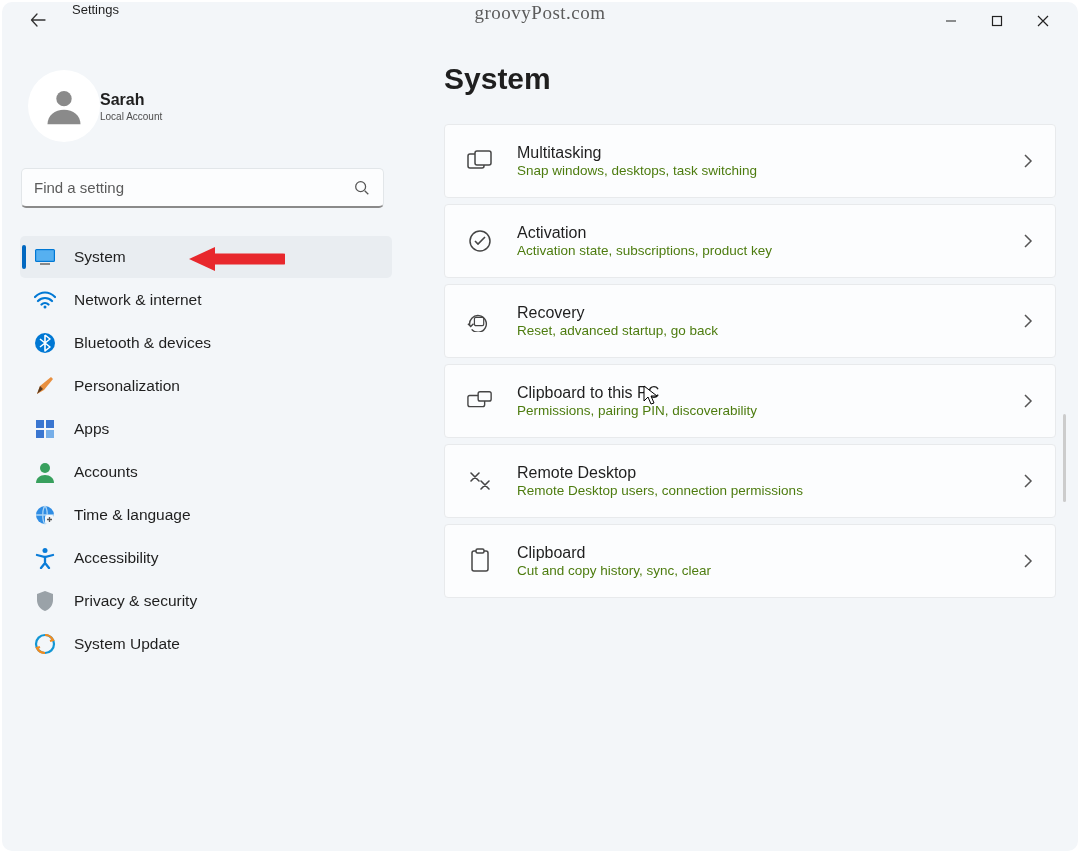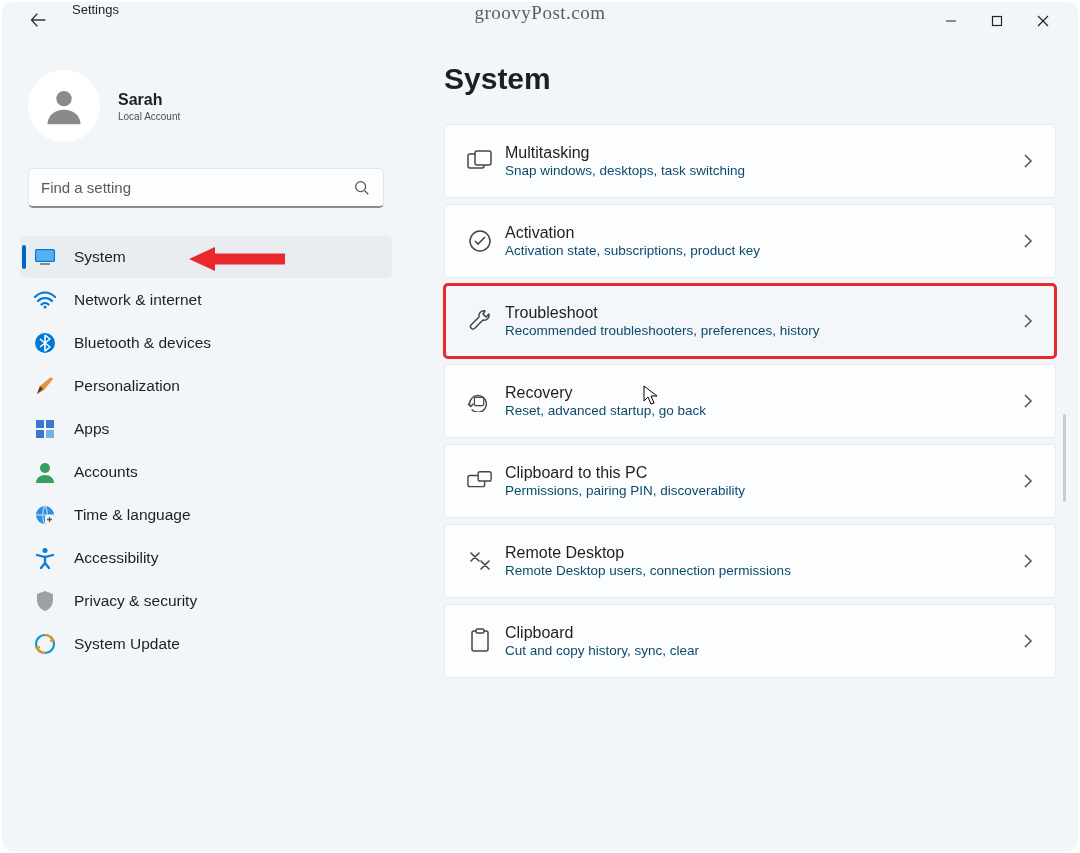--- a/index.html
+++ b/index.html
@@ -10,50 +10,50 @@
 .titlebar { height: 42px; display: flex; align-items: flex-start; padding: 0 12px 0 18px; position: relative; }
 .back-btn { width: 36px; height: 36px; display: flex; align-items: center; justify-content: center; cursor: pointer; border-radius: 4px; }
 .title-text { font-size: 13px; margin-left: 16px; color: #1f1f1f; }
 .watermark { position: absolute; left: 50%; transform: translateX(-50%); font-family: Liberation Serif, serif; font-size: 19px; color: #5c5c5c; letter-spacing: .5px; }
 .win-controls { margin-left: auto; display: flex; gap: 0; }
 .win-btn { width: 46px; height: 38px; display: flex; align-items: center; justify-content: center; cursor: pointer; }
 
 .body-area { flex: 1; display: flex; overflow: hidden; }
 
 .sidebar { width: 400px; padding: 26px 10px 0 18px; display: flex; flex-direction: column; overflow-y: auto; }
-.profile { display: flex; align-items: center; gap: 18px; margin-left: 8px; margin-bottom: 26px; }
+.profile { display: flex; align-items: center; margin-left: 8px; margin-bottom: 26px; }
 .avatar { width: 72px; height: 72px; border-radius: 50%; background: #fff; display: flex; align-items: center; justify-content: center; }
 .avatar svg { width: 44px; height: 44px; }
 .profile-name { font-size: 16px; font-weight: 600; color: #1f1f1f; }
 .profile-sub { font-size: 10px; color: #4d4d4d; margin-top: 2px; }
 
-.search { display: flex; align-items: center; background: #fcfdfe; border: 1px solid #e2e6e9; border-bottom: 2px solid #8a8a8a; border-radius: 5px; height: 40px; padding: 16px 12px; margin: 0 8px 28px 8px; }
+.search { display: flex; align-items: center; background: #fcfdfe; border: 1px solid #e2e6e9; border-bottom: 2px solid #8a8a8a; border-radius: 5px; height: 40px; padding: 16px 12px; margin: 0 8px 28px 1px; }
 .search input { flex: 1; border: none; background: transparent; font-size: 15px; color: #333; outline: none; }
 .search input::placeholder { color: #5b5b5b; }
 .search-icon { width: 18px; height: 18px; }
 
 .navlist { display: flex; flex-direction: column; gap: 1px; position: relative; }
 .nav-item { display: flex; align-items: center; height: 42px; padding: 0 14px; border-radius: 5px; cursor: pointer; font-size: 15.5px; color: #1f1f1f; gap: 18px; }
 .nav-item.active { background: #e9edf1; position: relative; }
 .nav-item.active::before { content: ""; position: absolute; left: 2px; top: 9px; bottom: 9px; width: 3.5px; background: #0067c0; border-radius: 3px; }
 .nav-icon { width: 22px; height: 22px; display: flex; align-items: center; justify-content: center; flex-shrink: 0; }
 
 .annotation-arrow { position: absolute; left: 165px; top: 8px; pointer-events: none; }
 
 .content { flex: 1; padding: 18px 22px 0 42px; overflow-y: auto; position: relative; }
 .content::-webkit-scrollbar { width: 4px; }
 .content::-webkit-scrollbar-thumb { background: #c4c4c4; border-radius: 2px; }
 .page-title { font-size: 30px; font-weight: 600; margin-bottom: 28px; color: #1f1f1f; }
 
-.card { background: #fcfdfe; border: 1px solid #e8eaec; border-radius: 4px; height: 74px; display: flex; align-items: center; padding: 0 22px; margin-bottom: 6px; cursor: pointer; gap: 12px; position: relative; }
+.card { background: #fcfdfe; border: 1px solid #e8eaec; border-radius: 4px; height: 74px; display: flex; align-items: center; padding: 0 22px; margin-bottom: 6px; cursor: pointer; gap: 24px; position: relative; }
 .card.highlighted { outline: 3px solid #e8282d; outline-offset: -2px; background: #f4f7fa; }
 .card-icon { width: 26px; height: 26px; display: flex; align-items: center; justify-content: center; flex-shrink: 0; }
 .card-text { flex: 1; }
 .card-title { font-size: 16px; color: #1f1f1f; }
-.card-sub { font-size: 13.5px; color: #0c4a6e; margin-top: 1px; }
+.card-sub { font-size: 13.5px; color: #4d7c0f; margin-top: 1px; }
 .card-chevron { margin-left: auto; }
 
 .cursor-overlay { position: absolute; left: 640px; top: 382px; pointer-events: none; }
 
 .vscroll-indicator { position: absolute; right: 12px; top: 412px; width: 3px; height: 88px; background: #ccc; border-radius: 2px; }
 </style>
 </head>
 <body>
 
 <div class="window">
@@ -252,34 +252,20 @@
           </span>
         <div class="card-text">
           <div class="card-title">Activation</div>
           <div class="card-sub">Activation state, subscriptions, product key</div>
         </div>
         <svg class="card-chevron" width="10" height="16">
             <path d="M2 2l6 6-6 6" stroke="#555" stroke-width="1.5" fill="none"></path>
           </svg>
       </div>
 
-      <div class="card highlighted">
-        <span class="card-icon">
-            <svg width="26" height="26" viewBox="0 0 26 26">
-              <path d="M18 3a5 5 0 0 0-6 6L4 17a2.5 2.5 0 0 0 3.5 3.5L16 12a5 5 0 0 0 6-6l-3 3-3-3z" stroke="#454545" stroke-width="1.5" fill="none" stroke-linejoin="round"></path>
-            </svg>
-          </span>
-        <div class="card-text">
-          <div class="card-title">Troubleshoot</div>
-          <div class="card-sub">Recommended troubleshooters, preferences, history</div>
-        </div>
-        <svg class="card-chevron" width="10" height="16">
-            <path d="M2 2l6 6-6 6" stroke="#555" stroke-width="1.5" fill="none"></path>
-          </svg>
-      </div>
 
       <div class="card">
         <span class="card-icon">
             <svg width="28" height="22" viewBox="0 0 28 22">
               <path d="M3 16a9 9 0 1 1 2 4" stroke="#454545" stroke-width="1.5" fill="none"></path>
               <path d="M1 14l3 3 3-3" stroke="#454545" stroke-width="1.5" fill="none"></path>
               <rect x="8" y="7" width="10" height="9" rx="1.5" stroke="#454545" stroke-width="1.3" fill="none"></rect>
             </svg>
           </span>
         <div class="card-text">

